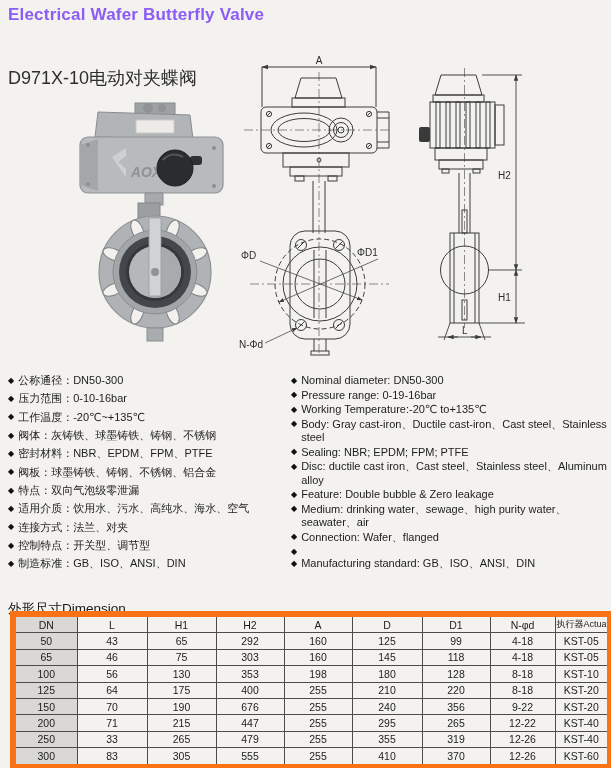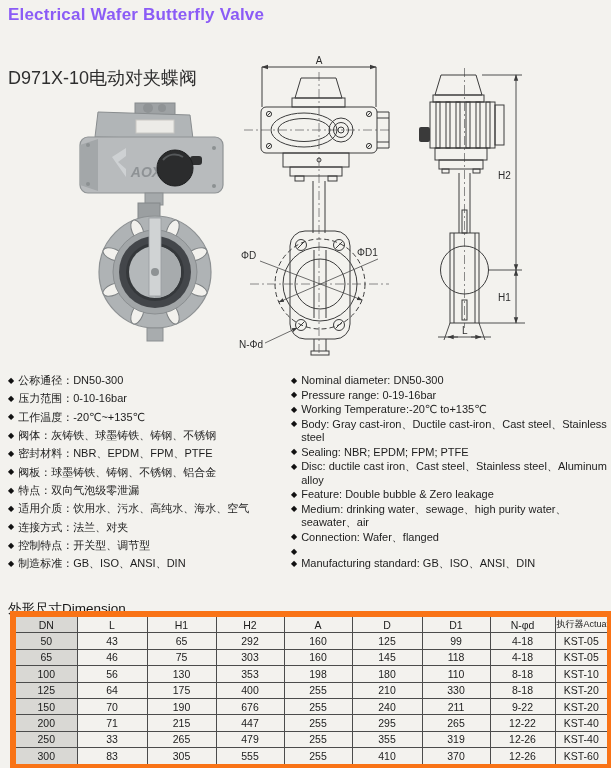--- a/index.html
+++ b/index.html
@@ -348,43 +348,43 @@
         <td>4-18</td>
         <td>KST-05</td>
       </tr>
       <tr>
         <td class="col-dn">100</td>
         <td>56</td>
         <td>130</td>
         <td>353</td>
         <td>198</td>
         <td>180</td>
-        <td>110</td>
+        <td>128</td>
         <td>8-18</td>
         <td>KST-10</td>
       </tr>
       <tr>
         <td class="col-dn">125</td>
         <td>64</td>
         <td>175</td>
         <td>400</td>
         <td>255</td>
         <td>210</td>
-        <td>330</td>
+        <td>220</td>
         <td>8-18</td>
         <td>KST-20</td>
       </tr>
       <tr>
         <td class="col-dn">150</td>
         <td>70</td>
         <td>190</td>
         <td>676</td>
         <td>255</td>
         <td>240</td>
-        <td>211</td>
+        <td>356</td>
         <td>9-22</td>
         <td>KST-20</td>
       </tr>
       <tr>
         <td class="col-dn">200</td>
         <td>71</td>
         <td>215</td>
         <td>447</td>
         <td>255</td>
         <td>295</td>

